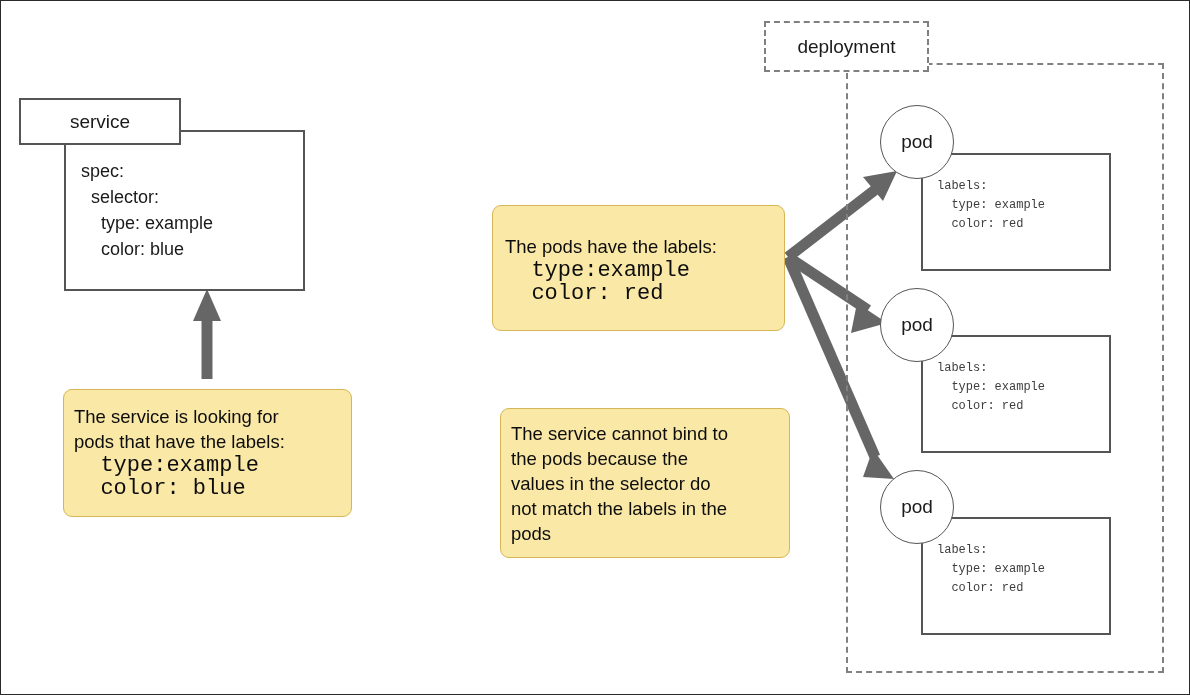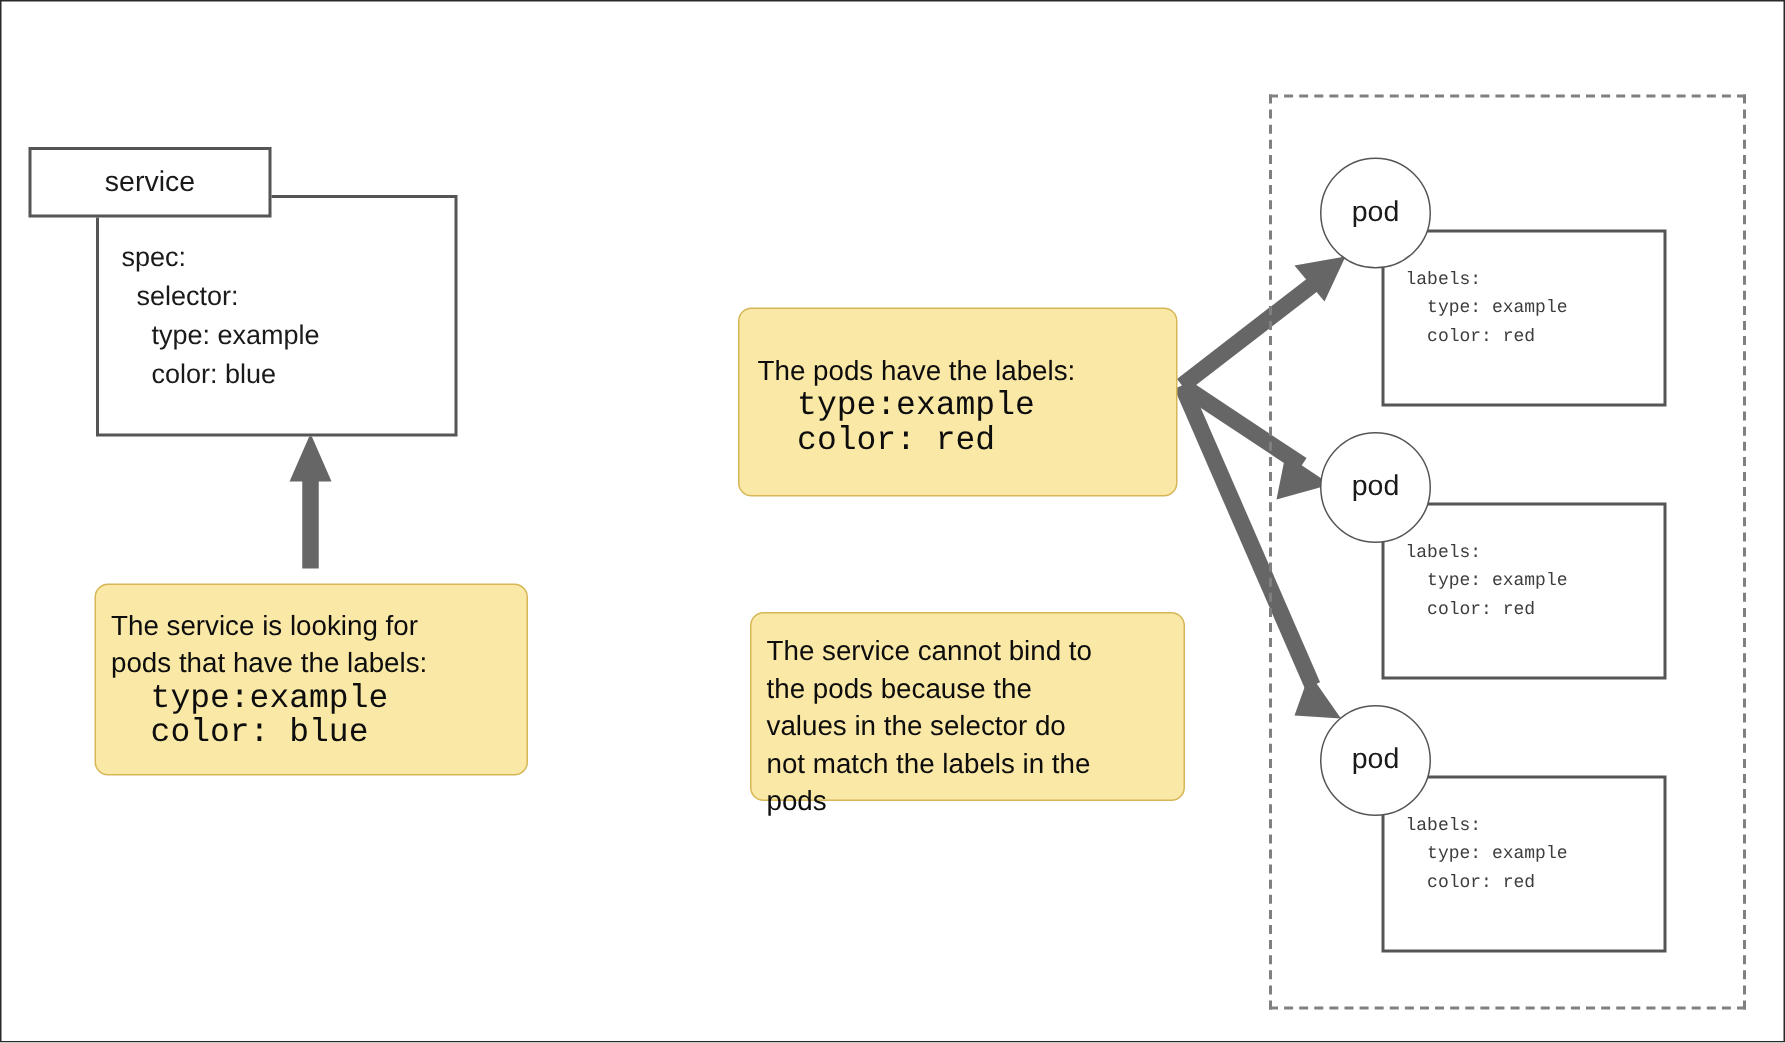--- a/index.html
+++ b/index.html
@@ -74,21 +74,21 @@
   }
   .note-mono {
     font-family: "Liberation Mono", "DejaVu Sans Mono", monospace;
     font-size: 22px;
     line-height: 23px;
     color: #0d0d0d;
     white-space: pre;
   }
   #note-service   { left: 62px;  top: 376px; width: 289px; height: 128px; padding: 14px 0 0 10px; }
   #note-pods      { left: 491px; top: 192px; width: 293px; height: 126px; padding: 28px 0 0 12px; }
-  #note-cannot    { left: 499px; top: 395px; width: 290px; height: 126px; padding: 12px 12px 0 10px; }
+  #note-cannot    { left: 499px; top: 395px; width: 290px; height: 150px; padding: 12px 12px 0 10px; }
 
   
   .deployment-area {
     left: 845px; top: 62px;
     width: 318px; height: 610px;
     border: 2px dashed #808080;
     background: transparent;
     z-index: 1;
   }
   .deployment-tab {
@@ -160,20 +160,23 @@
       <polygon points="886,322 856,302 850,332" fill="#666666"></polygon>
     </g>
 
     <g>
       <line x1="787" y1="256" x2="874" y2="456" stroke="#666666" stroke-width="11"></line>
       <polygon points="893,478 872,448 862,476" fill="#666666"></polygon>
     </g>
   </svg>
 
   <div class="node deployment-area"></div>
+  <div class="node deployment-tab">
+    <span>deployment</span>
+  </div>
 
   <div class="node service-tab">
     <span>service</span>
   </div>
   <div class="node service-body">
     <div class="spec-text">spec:
   selector:
     type: example
     color: blue</div>
   </div>

